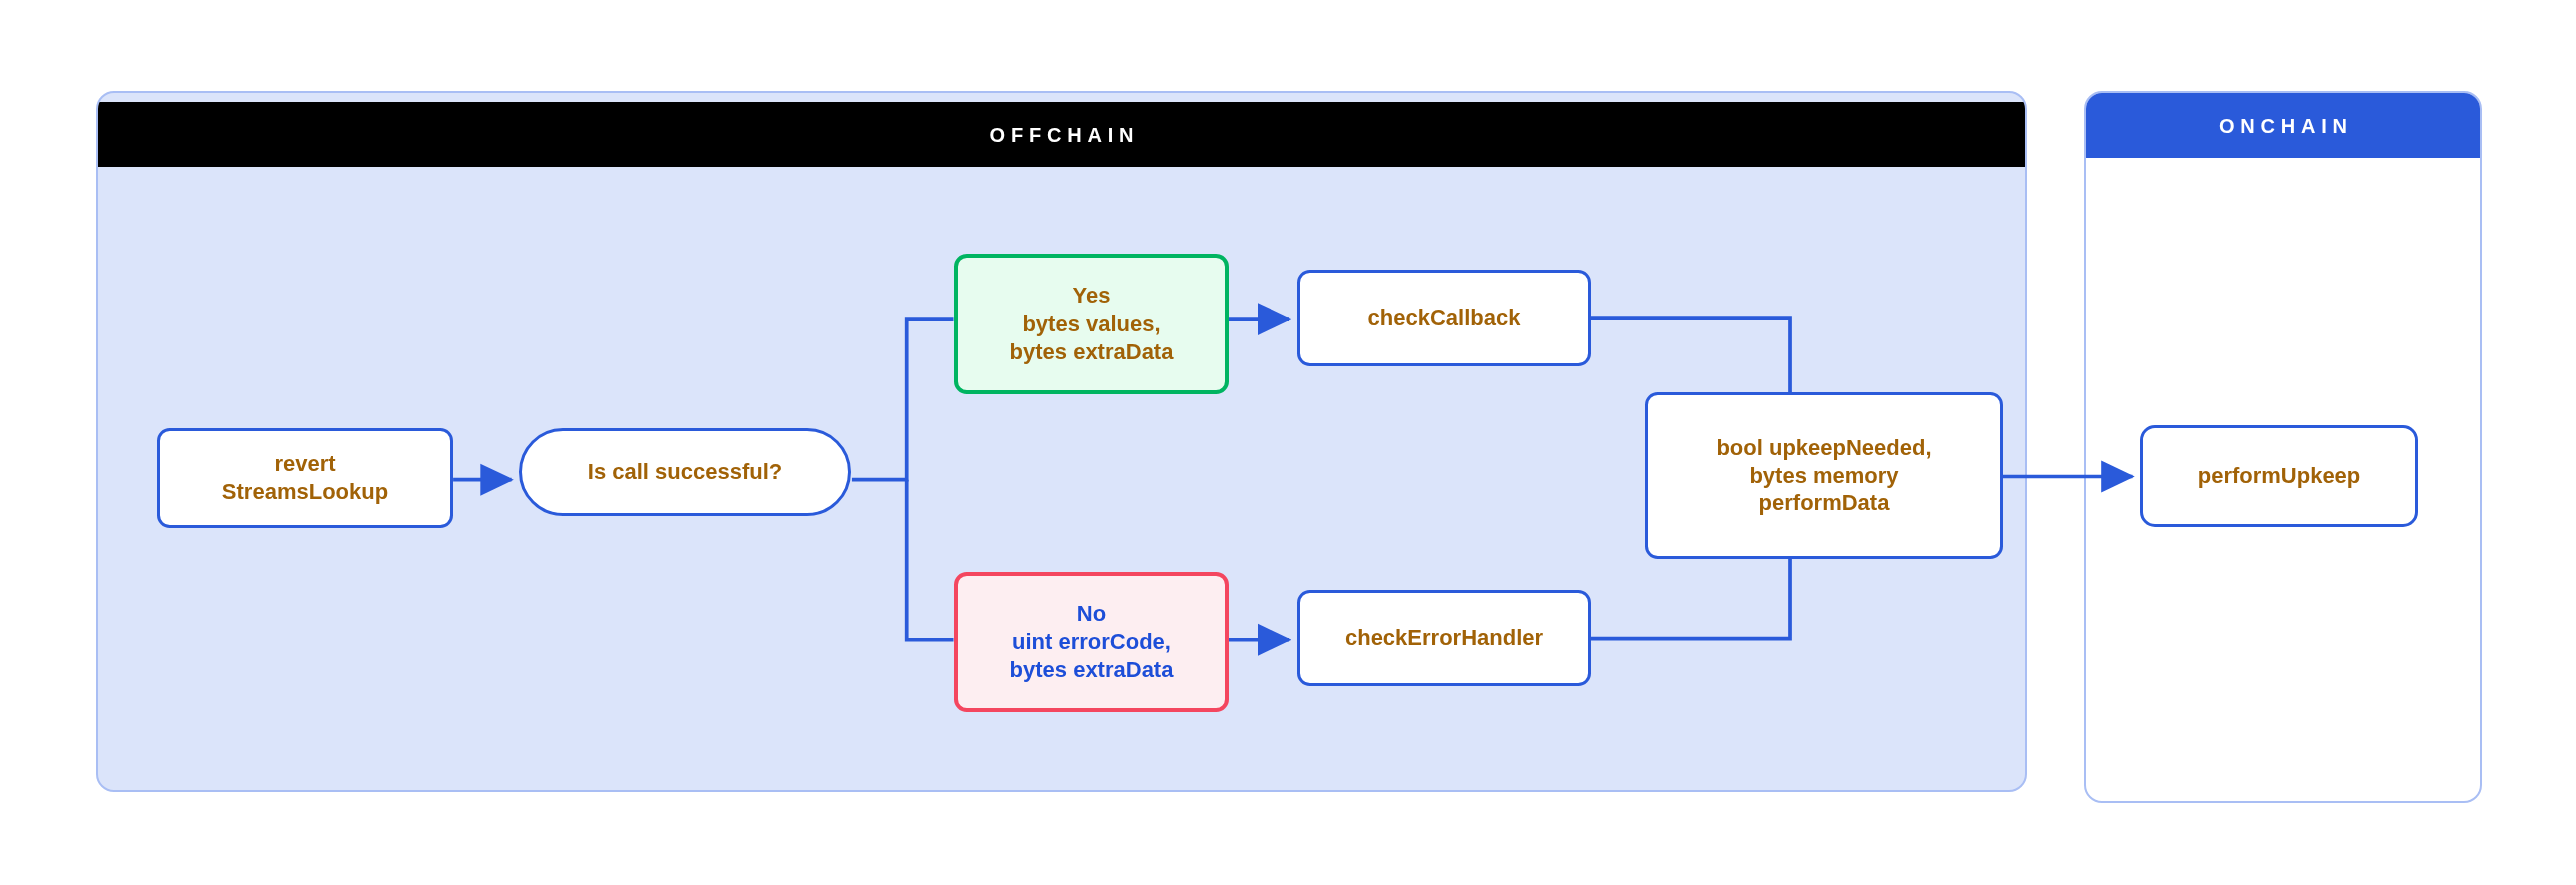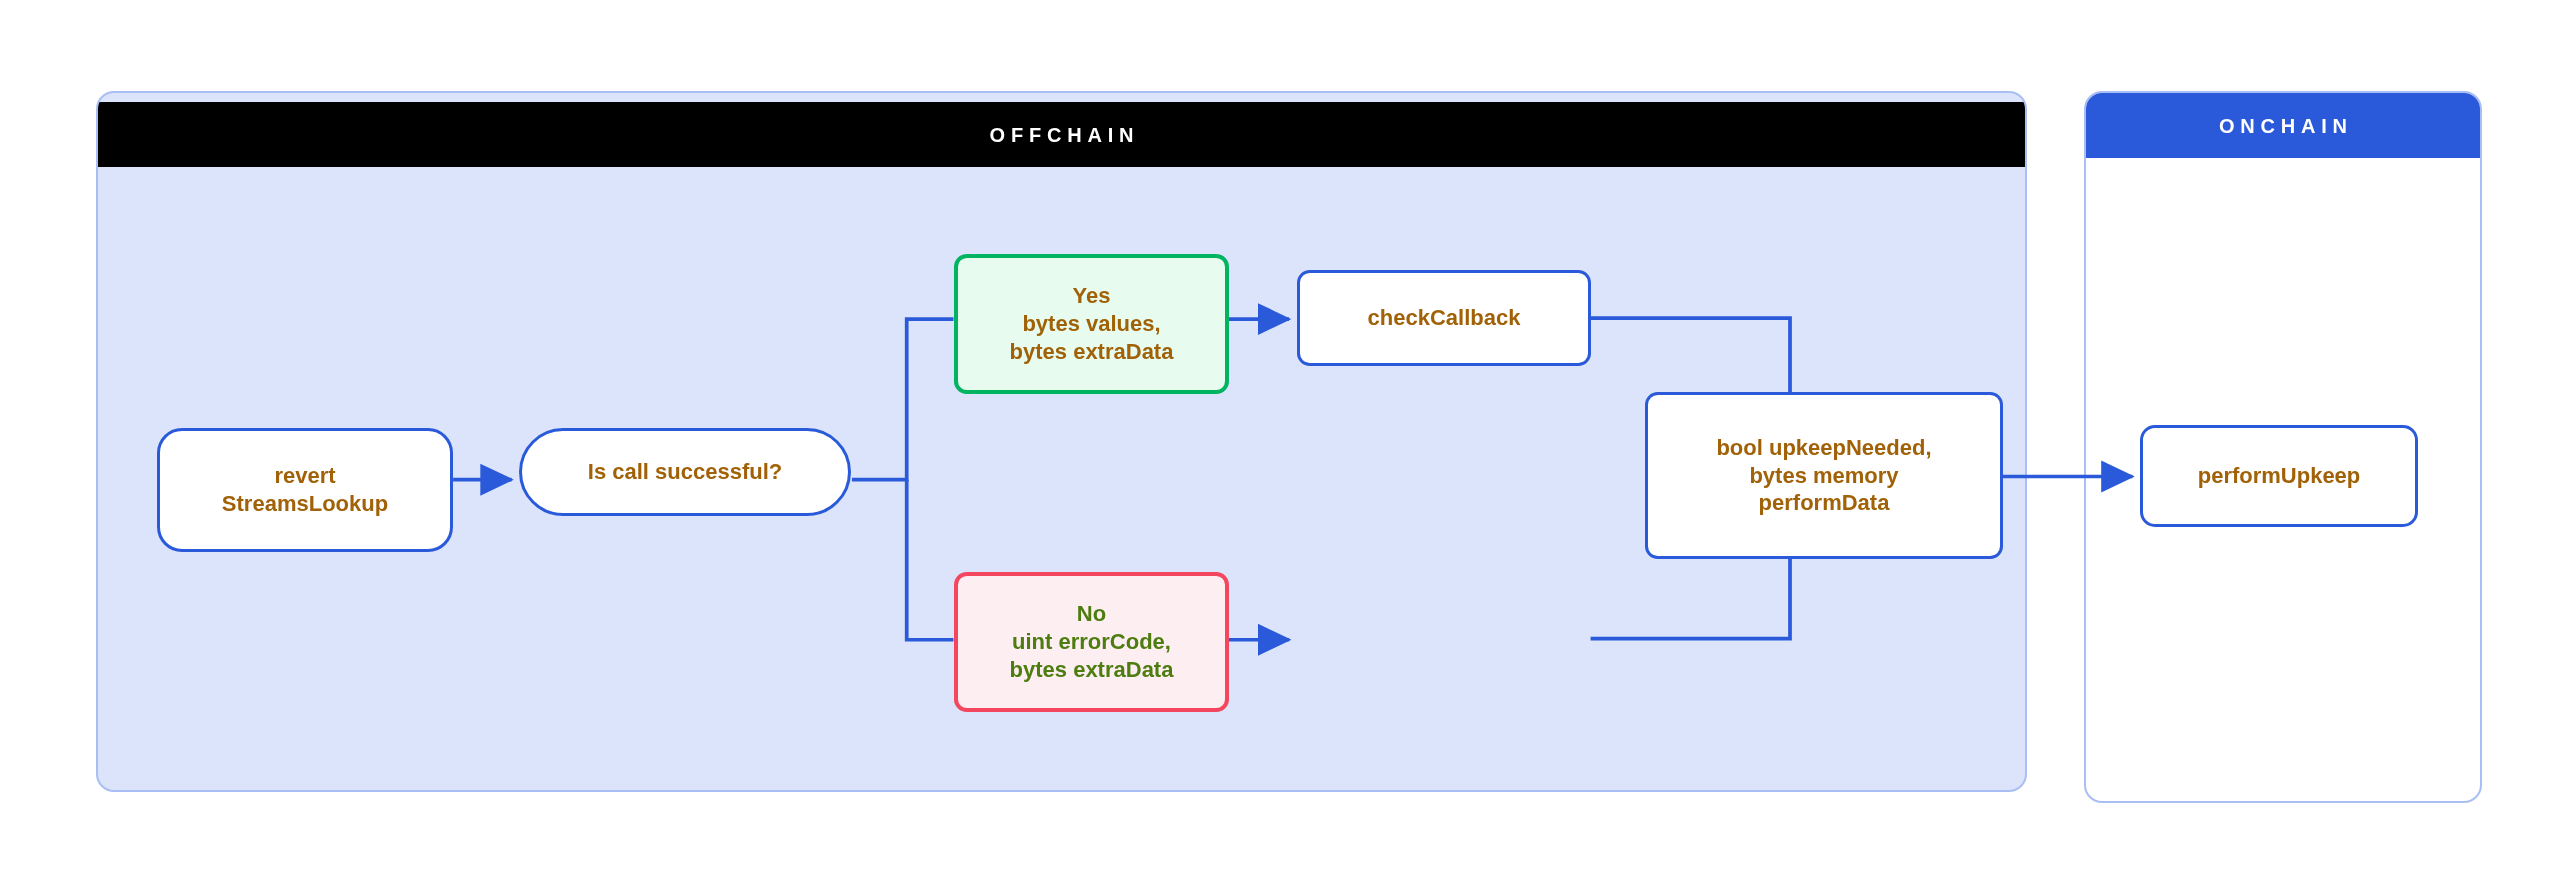--- a/index.html
+++ b/index.html
@@ -114,24 +114,24 @@
     border-color: #00b461;
     border-width: 4.3px;
   }
   .node.green .node-label { color: #a16207; }
 
   .node.red {
     background: #fdeef1;
     border-color: #f4465f;
     border-width: 4.3px;
   }
-  .node.red .node-label { color: #4d7c0f; }
-
-  
-  #node-revert          { left: 157px;  top: 428px;  width: 296px;  height: 124px; border-radius: 25px; }
+  .node.red .node-label { color: #1d4ed8; }
+
+  
+  #node-revert          { left: 157px;  top: 428px;  width: 296px;  height: 100px; }
   #node-decision        { left: 519px;  top: 428px;  width: 332px;  height: 88px; }
   #node-yes             { left: 954px; top: 254px;  width: 275px;  height: 140px; }
   #node-no             { left: 954px; top: 572px; width: 275px;  height: 140px; }
   #node-checkcallback   { left: 1297px; top: 270px;  width: 294px;  height: 96px; }
   #node-checkerror      { left: 1297px; top: 590px; width: 294px;  height: 96px; }
   #node-upkeepneeded    { left: 1611px; top: 392px;  width: 358px;  height: 167px; margin-left: 34px; }
   #node-performupkeep   { left: 2140px; top: 425px;  width: 278px;  height: 102px; border-radius: 15px; }
 </style>
 </head>
 <body>
@@ -208,20 +208,23 @@
   <div class="node red" id="node-no">
     <span class="node-label">No
 uint errorCode,
 bytes extraData</span>
   </div>
 
   <div class="node" id="node-checkcallback">
     <span class="node-label">checkCallback</span>
   </div>
 
+  <div class="node" id="node-checkerror">
+    <span class="node-label">checkErrorHandler</span>
+  </div>
 
   <div class="node" id="node-upkeepneeded">
     <span class="node-label">bool upkeepNeeded,
 bytes memory
 performData</span>
   </div>
 
   <div class="node" id="node-performupkeep">
     <span class="node-label">performUpkeep</span>
   </div>

